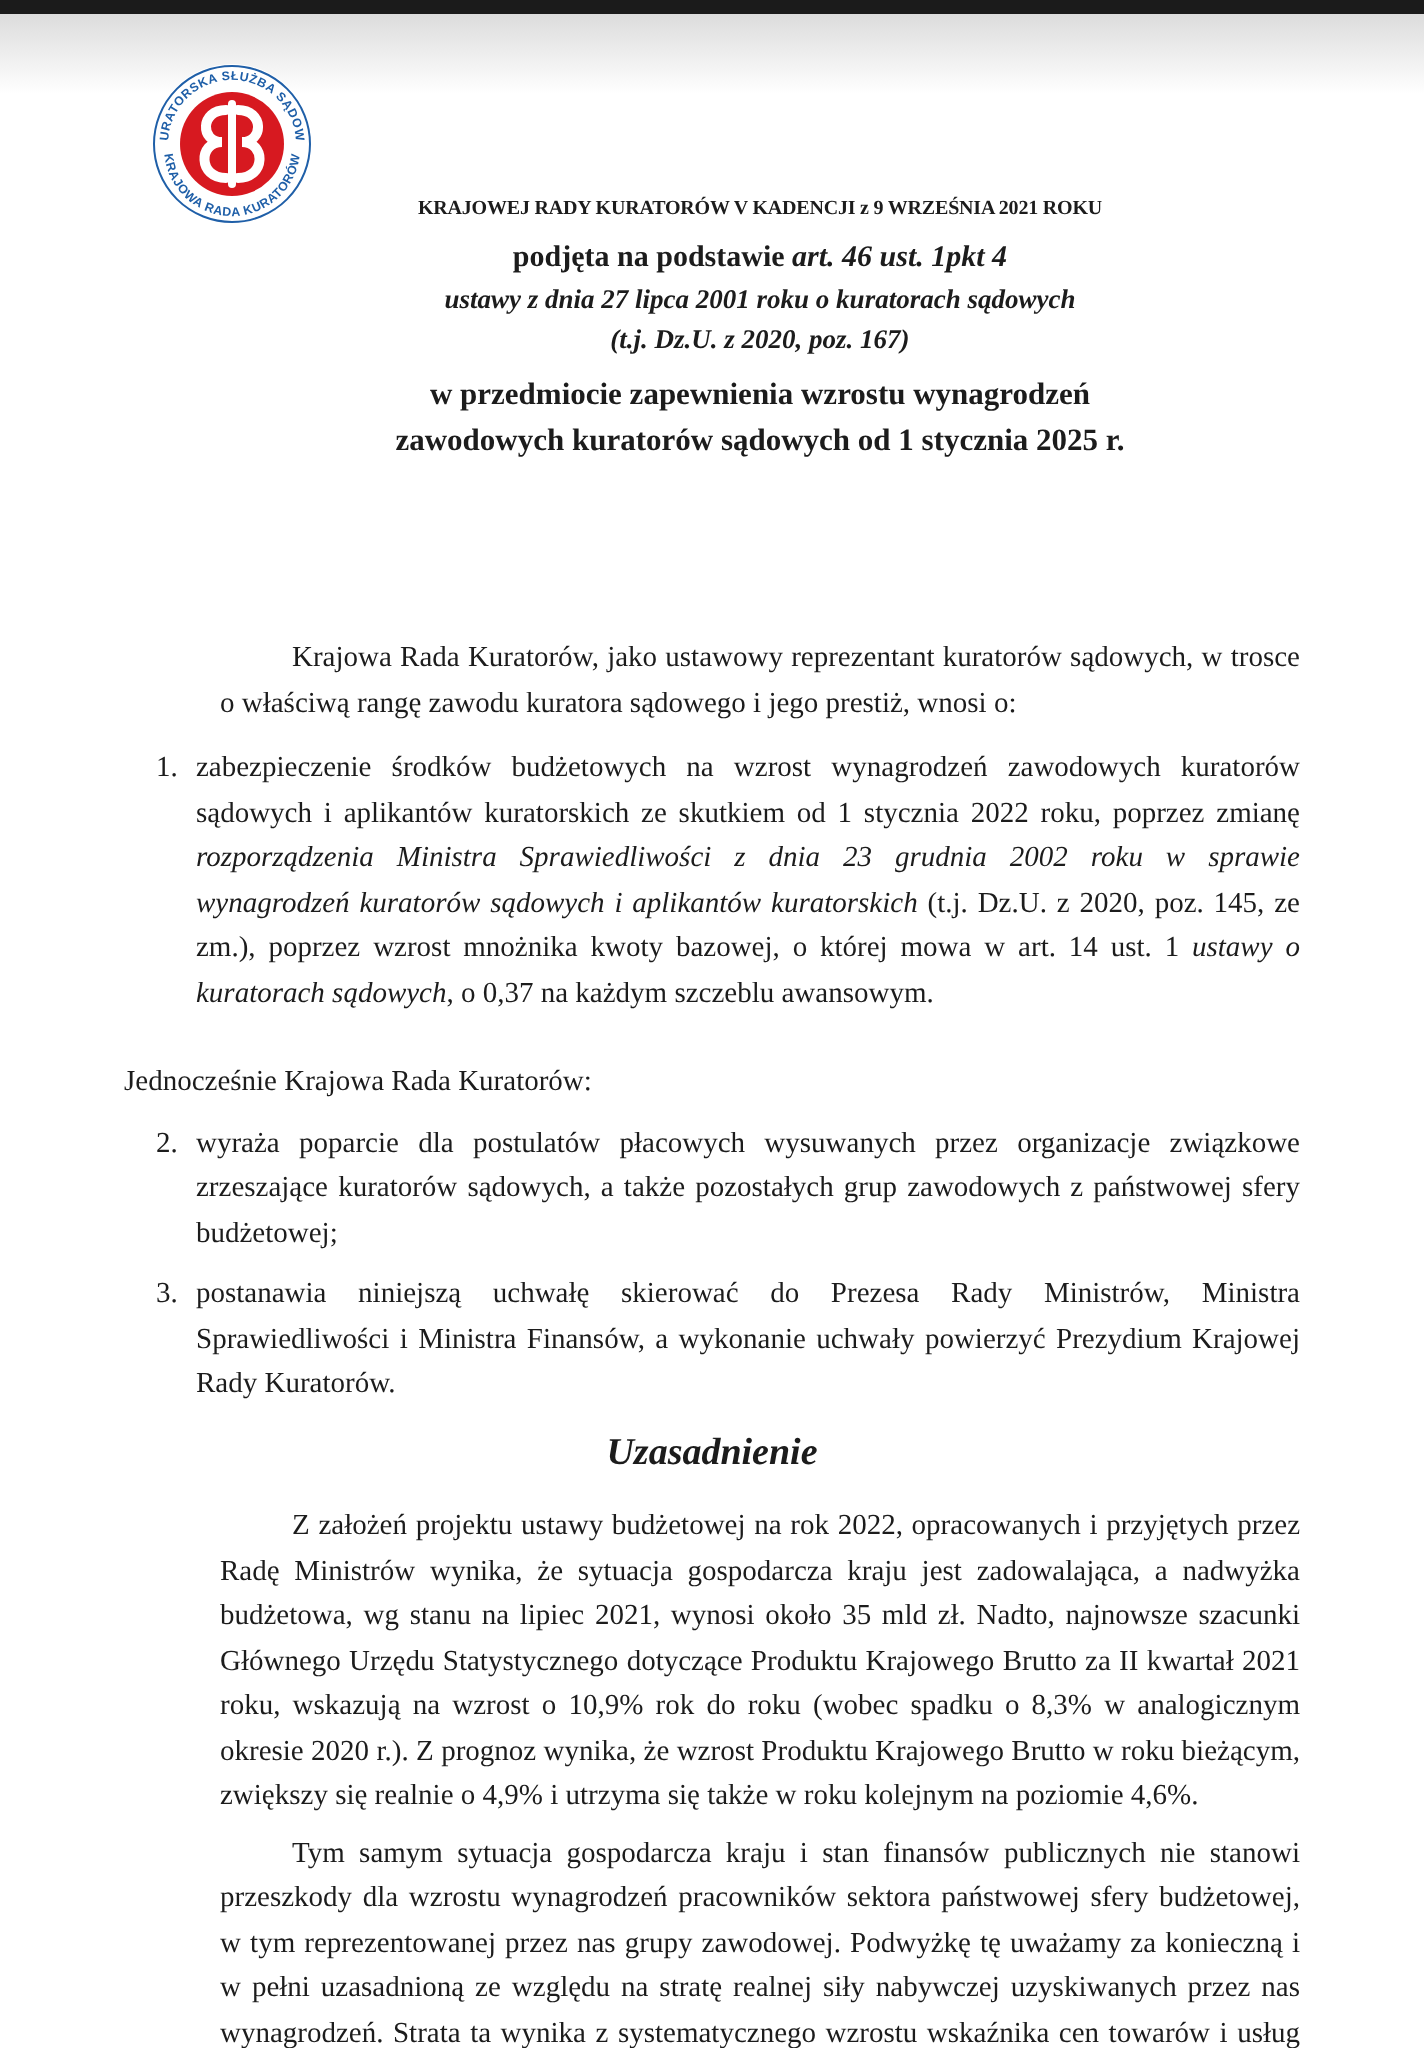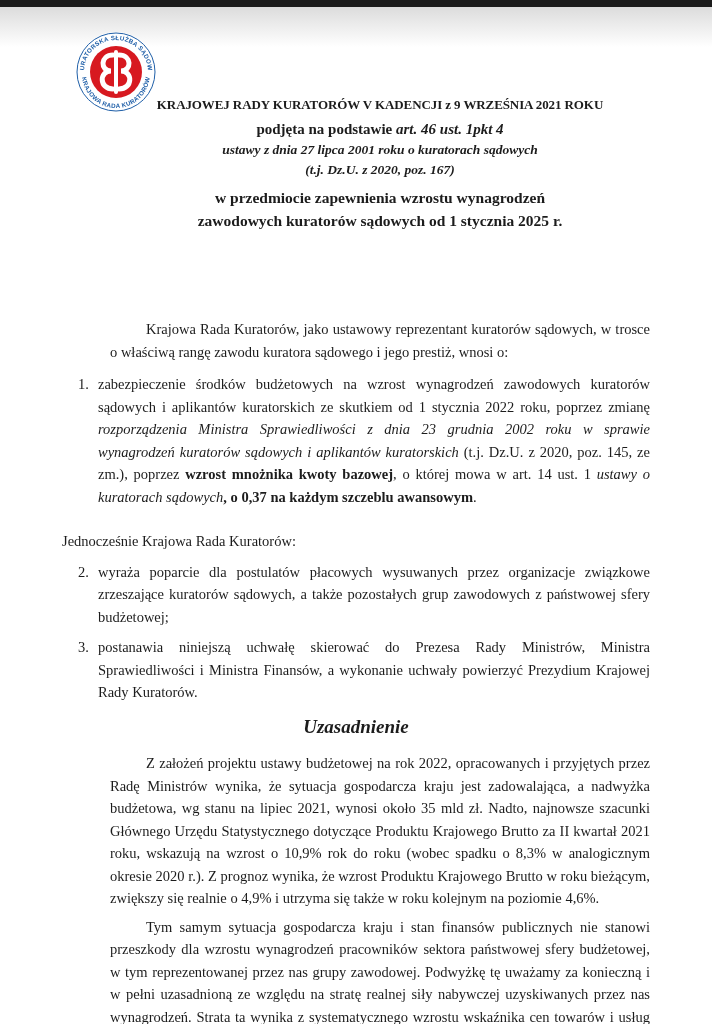--- a/index.html
+++ b/index.html
@@ -19,39 +19,39 @@
     background: linear-gradient(#dcdcdc, #ffffff);
   }
   .logo {
     position: absolute; left: 74px; top: 30px; width: 84px; height: 84px;
   }
   .header {
     position: absolute; left: 100px; top: 92px; width: 560px;
     text-align: center;
   }
   .h1 { font-weight: bold; font-size: 18px; line-height: 22px; font-family: "DejaVu Serif", serif; font-stretch: condensed; letter-spacing: -0.3px; }
-  .h2 { font-weight: bold; font-size: 13px; line-height: 22px; margin-top: 2px; letter-spacing: -0.1px; }
+  .h2 { font-weight: bold; font-size: 10px; line-height: 22px; margin-top: 2px; letter-spacing: -0.1px; }
   .h3 { font-weight: bold; font-size: 15px; line-height: 22px; margin-top: 2px; }
   .h3 i { font-weight: bold; }
   .h4 { font-weight: bold; font-style: italic; font-size: 13.5px; line-height: 20px; }
   .h5 { font-weight: bold; font-size: 15.5px; line-height: 23px; margin-top: 6px; }
   .body-text {
     position: absolute; left: 62px; width: 588px;
     font-size: 14.5px; line-height: 22.5px; text-align: justify;
   }
   .p { margin: 0; }
   .indent { text-indent: 36px; margin-left: 48px; }
   .li { display: flex; margin-left: 16px; }
   .li .num { width: 20px; flex: none; }
   .li .txt { flex: 1; text-align: justify; }
   .justification-title {
     text-align: center; font-weight: bold; font-style: italic; font-size: 19px;
     margin: 12px 0 14px 0;
   }
-  b { font-weight: bold; margin-top: 24px; }
+  b { font-weight: normal; margin-top: 24px; }
 </style>
 </head>
 <body>
 
 <div class="topbar"></div>
 <div class="topshade"></div>
 
 <div class="logo">
   <svg width="84" height="84" viewBox="0 0 84 84">
     <defs>

